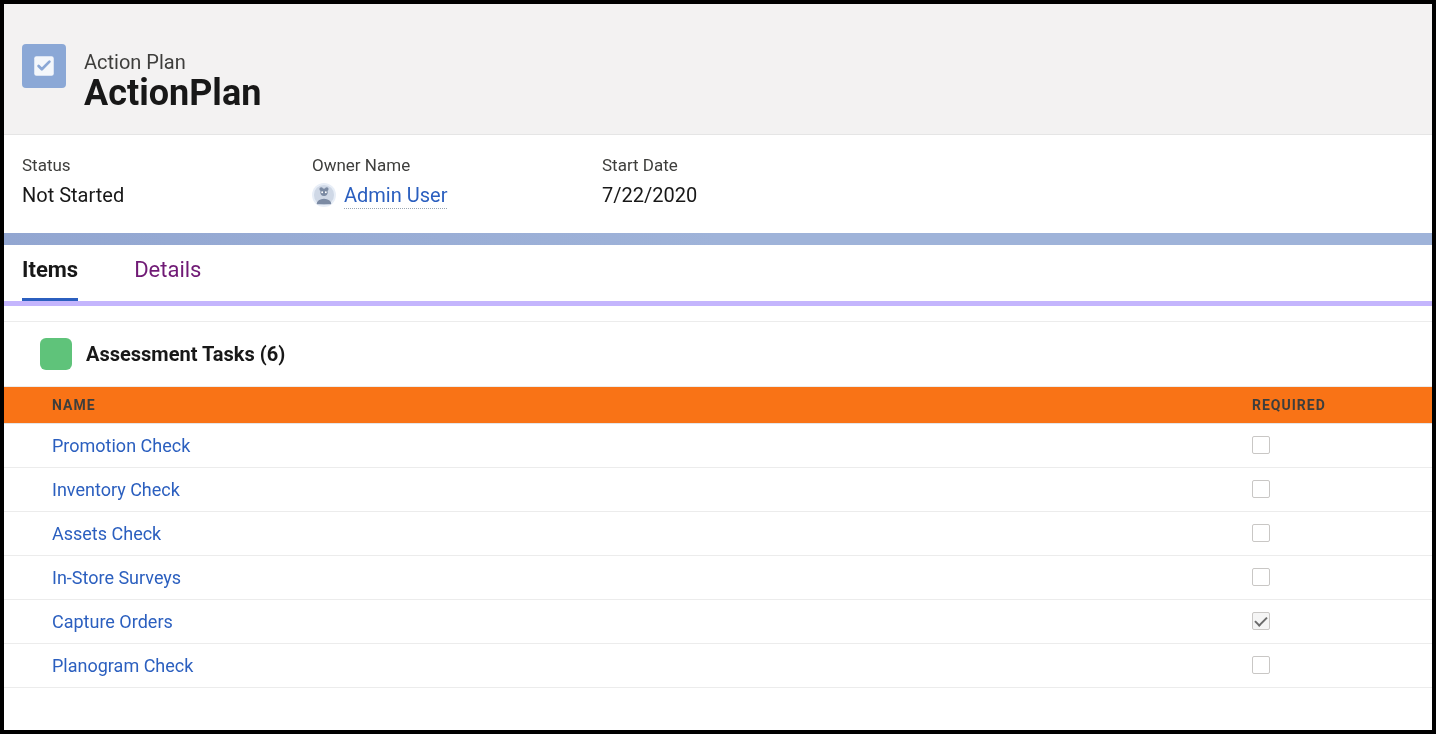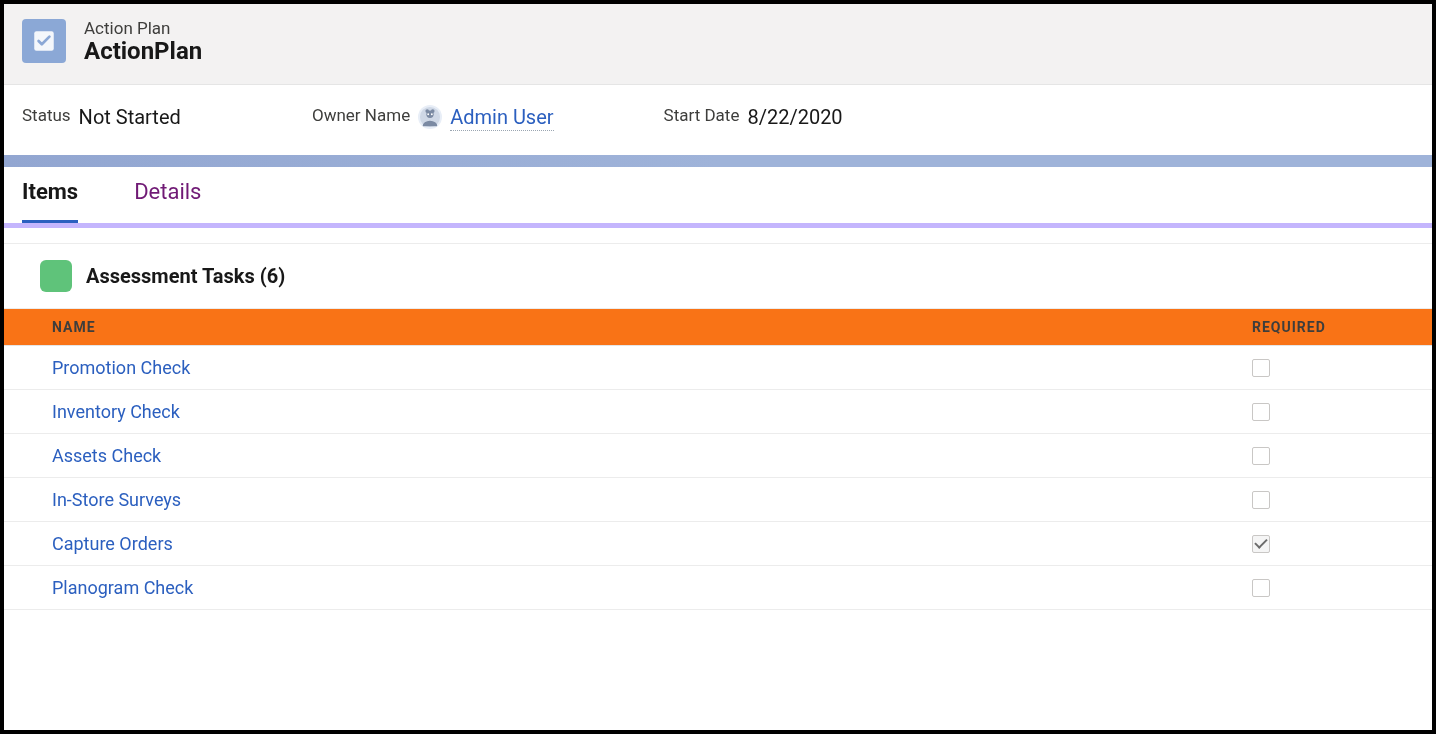--- a/index.html
+++ b/index.html
@@ -25,29 +25,29 @@
     background: #8ba8d6;
     border-radius: 4px;
     display: flex;
     align-items: center;
     justify-content: center;
     margin-right: 18px;
     flex-shrink: 0;
   }
   .header-icon svg { width: 26px; height: 26px; }
   .header-titles { display: flex; flex-direction: column; }
-  .header-subtitle { font-size: 17px; color: #3e3e3c; }
-  .header-title { font-size: 24px; font-weight: 700; color: #181818; line-height: 1.1; }
+  .header-subtitle { font-size: 20px; color: #3e3e3c; margin-top: 32px; }
+  .header-title { font-size: 36px; font-weight: 700; color: #181818; line-height: 1.1; }
   .fields-row {
     background: #fff;
     padding: 20px 18px 24px 18px;
     display: flex;
     gap: 110px;
   }
-  .field-block { display: flex; flex-direction: row; gap: 8px; min-width: 180px; }
+  .field-block { display: flex; flex-direction: column; gap: 8px; min-width: 180px; }
   .field-label { font-size: 17px; color: #3e3e3c; }
   .field-value { font-size: 20px; color: #181818; }
   .owner-row { display: flex; align-items: flex-start; gap: 8px; }
   .avatar-icon {
     width: 24px; height: 24px;
     border-radius: 50%;
     background: #e8eef7;
     display: flex; align-items: center; justify-content: center;
     flex-shrink: 0;
     overflow: hidden;
@@ -189,21 +189,21 @@
           <circle cx="10" cy="9" r="1" fill="#fff"></circle>
           <circle cx="14" cy="9" r="1" fill="#fff"></circle>
           <path d="M4 22 a8 6 0 0 1 16 0" fill="#7b8aa3"></path>
         </svg>
       </span>
       <span class="owner-link">Admin User</span>
     </div>
   </div>
   <div class="field-block">
     <span class="field-label">Start Date</span>
-    <span class="field-value">8/22/2020</span>
+    <span class="field-value">7/22/2020</span>
   </div>
 </div>
 
 <div class="blue-separator"></div>
 
 <div class="tabs-row">
   <div class="tab active">Items</div>
   <div class="tab">Details</div>
 </div>
 

